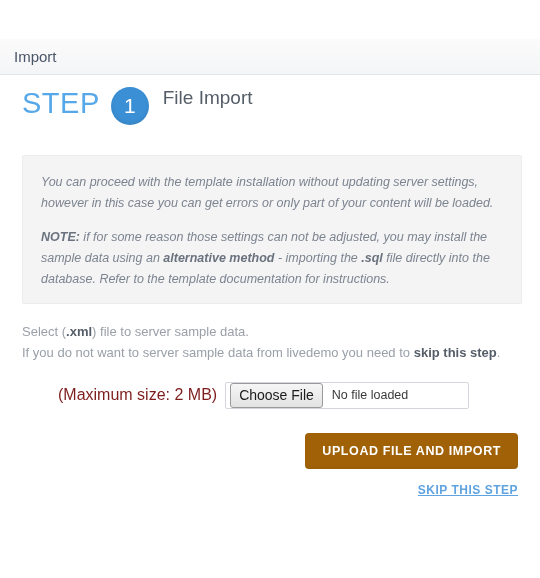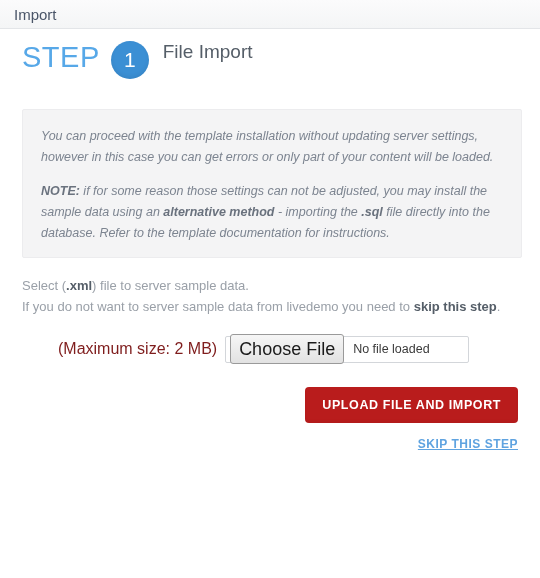--- a/index.html
+++ b/index.html
@@ -12,27 +12,28 @@
     background: #ffffff;
     font-family: "Liberation Sans", sans-serif;
     font-size: 13px;
     color: #57606a;
     overflow: hidden;
     position: relative;
   }
 
   
   .titlebar {
-    height: 29px;
+    height: 36px;
     background: linear-gradient(to bottom, #fbfbfc 0%, #f4f5f6 100%);
     border-bottom: 1px solid #e3e5e8;
     box-sizing: border-box;
     display: flex;
     align-items: center;
     padding-left: 14px;
+    margin-top: 39px;
   }
   .titlebar-title {
     font-size: 15px;
     color: #4a5568;
     font-family: "Liberation Sans", sans-serif;
   }
 
   
   .content {
     padding: 0 20px;
@@ -124,41 +125,41 @@
     display: flex;
     align-items: center;
     box-sizing: border-box;
     padding-left: 4px;
   }
   .choose-btn {
     border: 1px solid #9a9a9a;
     border-radius: 3px;
     background: linear-gradient(to bottom, #f6f6f6 0%, #e2e2e2 100%);
     color: #1a1a1a;
-    font-size: 18px;
+    font-size: 14px;
     padding: 2px 8px;
     line-height: 1.35;
     font-family: "Liberation Sans", sans-serif;
   }
   .file-name {
     font-size: 12.5px;
     color: #3a3a3a;
     margin-left: 9px;
   }
 
   
   .actions {
     margin-top: 24px;
     display: flex;
     flex-direction: column;
     align-items: flex-end;
     padding-right: 2px;
   }
   .upload-btn {
-    background: #b91c1c;
+    background: #a16207;
     color: #ffffff;
     border: none;
     border-radius: 4px;
     font-size: 12.5px;
     font-weight: bold;
     letter-spacing: 0.6px;
     padding: 11px 17px;
     font-family: "Liberation Sans", sans-serif;
     box-shadow: inset 0 -2px 3px rgba(0,0,0,0.04);
   }

